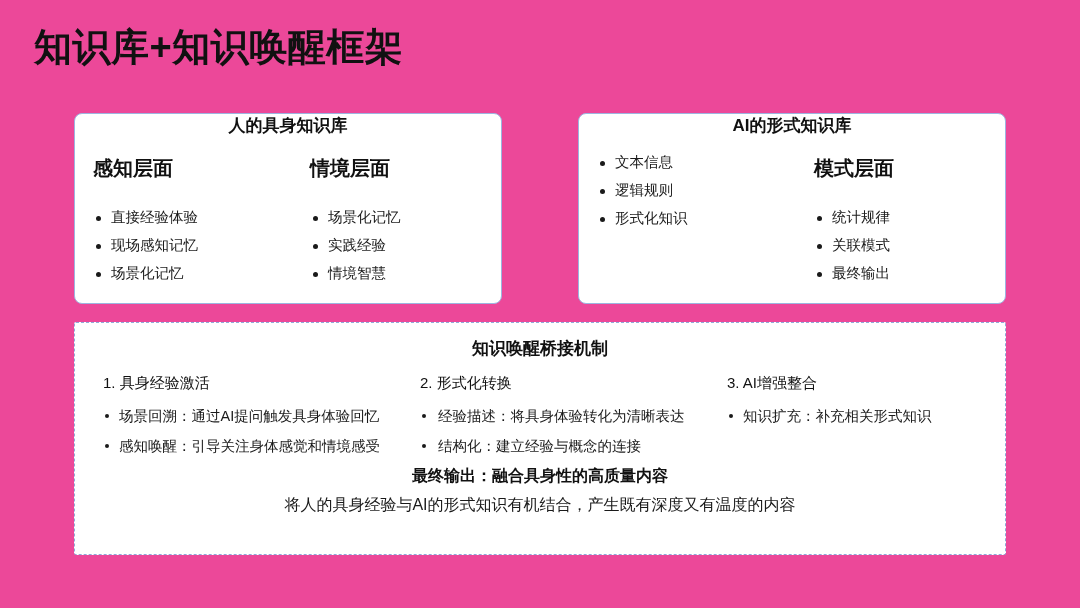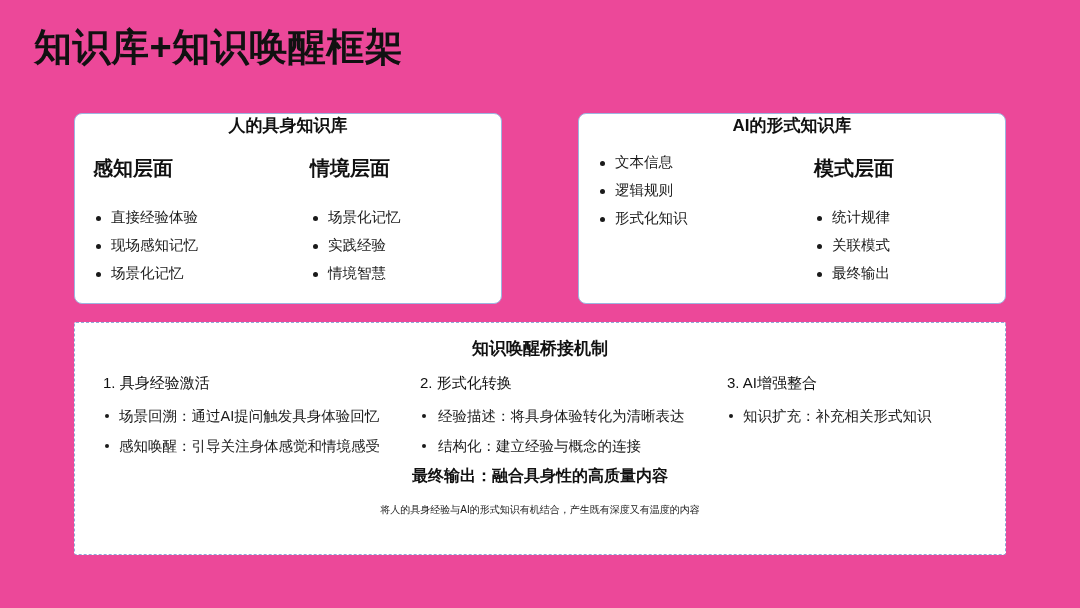--- a/index.html
+++ b/index.html
@@ -154,23 +154,23 @@
   .step.s2 ul.step-list li { padding-left: 18px; }
   .step.s3 ul.step-list li { margin-bottom: 22px; }
   .final-head {
     text-align: center;
     font-size: 16px;
     font-weight: bold;
     color: #111111;
   }
   .final-text {
     text-align: center;
-    font-size: 10px;
-    color: #1a1a1a;
-    margin-top: 16px;
+    font-size: 16px;
+    color: #1a1a1a;
+    margin-top: 8px;
   }
 </style>
 </head>
 <body>
 
 <div class="slide">
 
   <div class="title">知识库+知识唤醒框架</div>
 
   <div class="panels">

